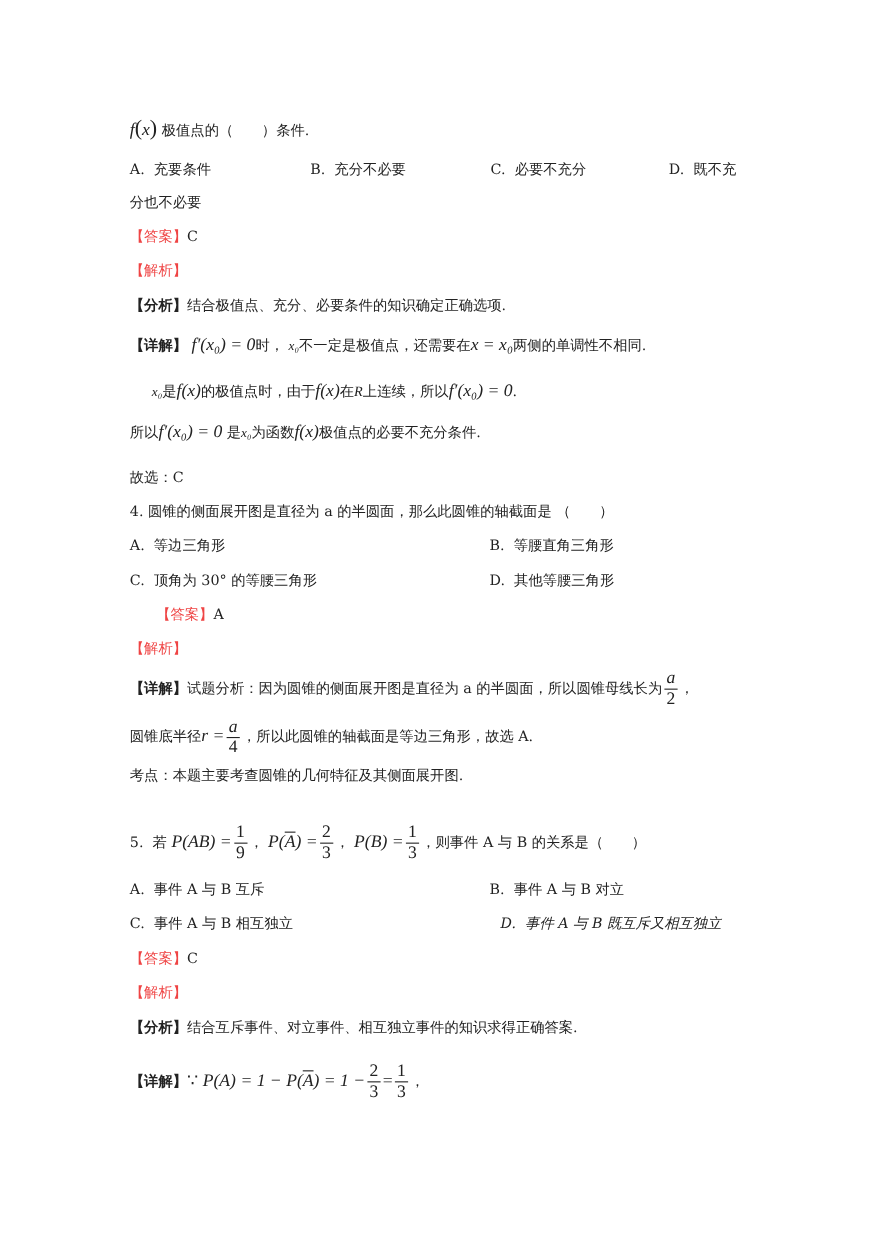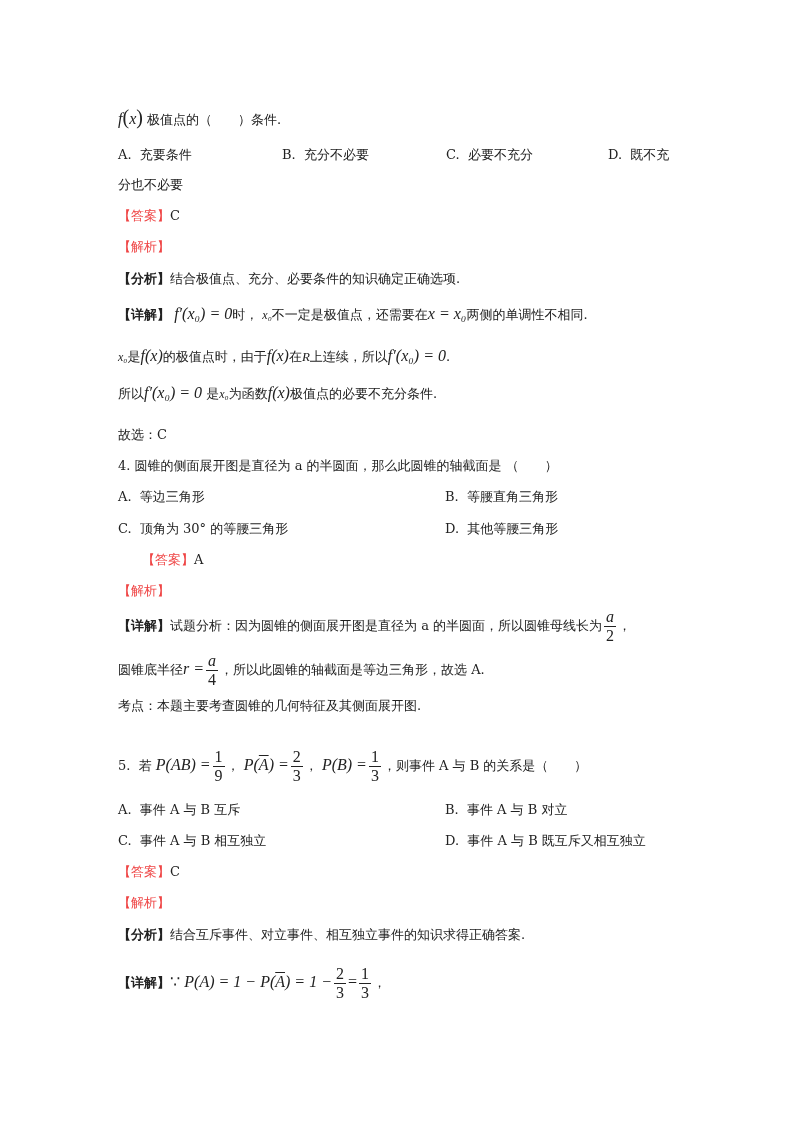--- a/index.html
+++ b/index.html
@@ -46,21 +46,21 @@
   <div class="line" style="top:270px;">
     <b>【分析】</b><span>结合极值点、充分、必要条件的知识确定正确选项.</span>
   </div>
 
   <div class="line" style="top:305px;">
     <b>【详解】</b>
     <span class="m">f′(x₀) = 0</span><span>时，</span>
     <span class="m" style="font-size:12px;">x₀</span><span>不一定是极值点，还需要在</span><span class="m">x = x₀</span><span>两侧的单调性不相同.</span>
   </div>
 
-  <div class="line" style="top:347px;">
+  <div class="line" style="top:347px;margin-left:20px;">
     <span class="m" style="font-size:12px;">x₀</span><span>是</span><span class="m">f(x)</span><span>的极值点时，由于</span><span class="m">f(x)</span><span>在</span><span class="m" style="font-size:13px;">R</span><span>上连续，所以</span><span class="m">f′(x₀) = 0</span><span>.</span>
   </div>
 
   <div class="line" style="top:384px;">
     <span>所以</span><span class="m">f′(x₀) = 0</span>
     <span>是</span><span class="m" style="font-size:12px;">x₀</span><span>为函数</span><span class="m">f(x)</span><span>极值点的必要不充分条件.</span>
   </div>
 
   <div class="line" style="top:426px;">故选：C</div>
 
@@ -93,21 +93,21 @@
     <span class="m">P(AB) =</span><span class="frac"><span class="num">1</span><span class="den">9</span></span>，
     <span class="m"><span>P(</span><span class="bar">A</span><span>) =</span></span><span class="frac"><span class="num">2</span><span class="den">3</span></span>，
     <span class="m">P(B) =</span><span class="frac"><span class="num">1</span><span class="den">3</span></span><span>，则事件 A 与 B 的关系是（　　）</span>
   </div>
   <div class="line" style="top:801px; width:580px;">
     <span class="opt" style="left:0;"><span>A.</span>&nbsp; <span>事件 A 与 B 互斥</span></span>
     <span class="opt" style="left:327px;"><span>B.</span>&nbsp; <span>事件 A 与 B 对立</span></span>
   </div>
   <div class="line" style="top:832px; width:580px;">
     <span class="opt" style="left:0;"><span>C.</span>&nbsp; <span>事件 A 与 B 相互独立</span></span>
-    <span class="opt" style="left:327px;"><span>D.</span>&nbsp; <span>事件 A 与 B 既互斥又相互独立</span></span>
+    <span class="opt" style="left:337px;font-style:italic;"><span>D.</span>&nbsp; <span>事件 A 与 B 既互斥又相互独立</span></span>
   </div>
   <div class="line" style="top:863px;">
     <span class="tag-blue">【答案】</span><span>C</span>
   </div>
   <div class="line tag-blue" style="top:894px;">【解析】</div>
   <div class="line" style="top:926px;">
     <b>【分析】</b><span>结合互斥事件、对立事件、相互独立事件的知识求得正确答案.</span>
   </div>
   <div class="line" style="top:965px;">
     <b>【详解】</b><span class="mn">∵</span>

